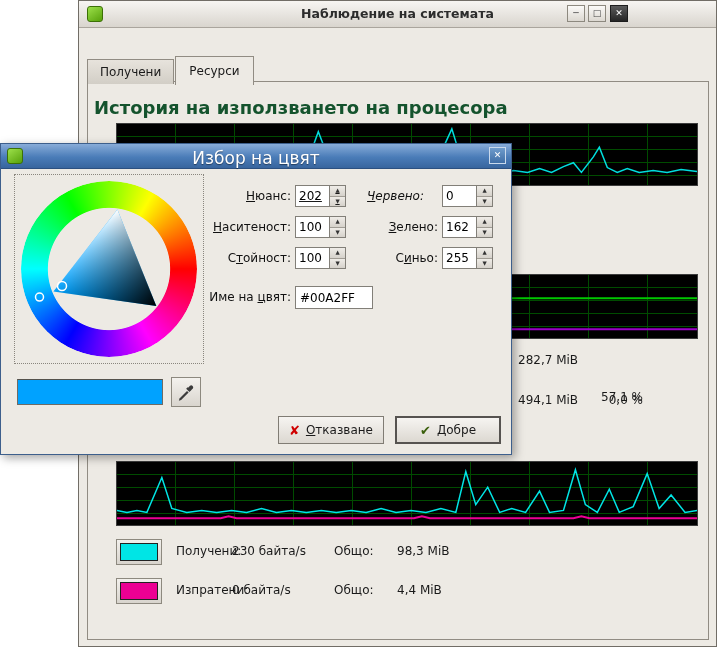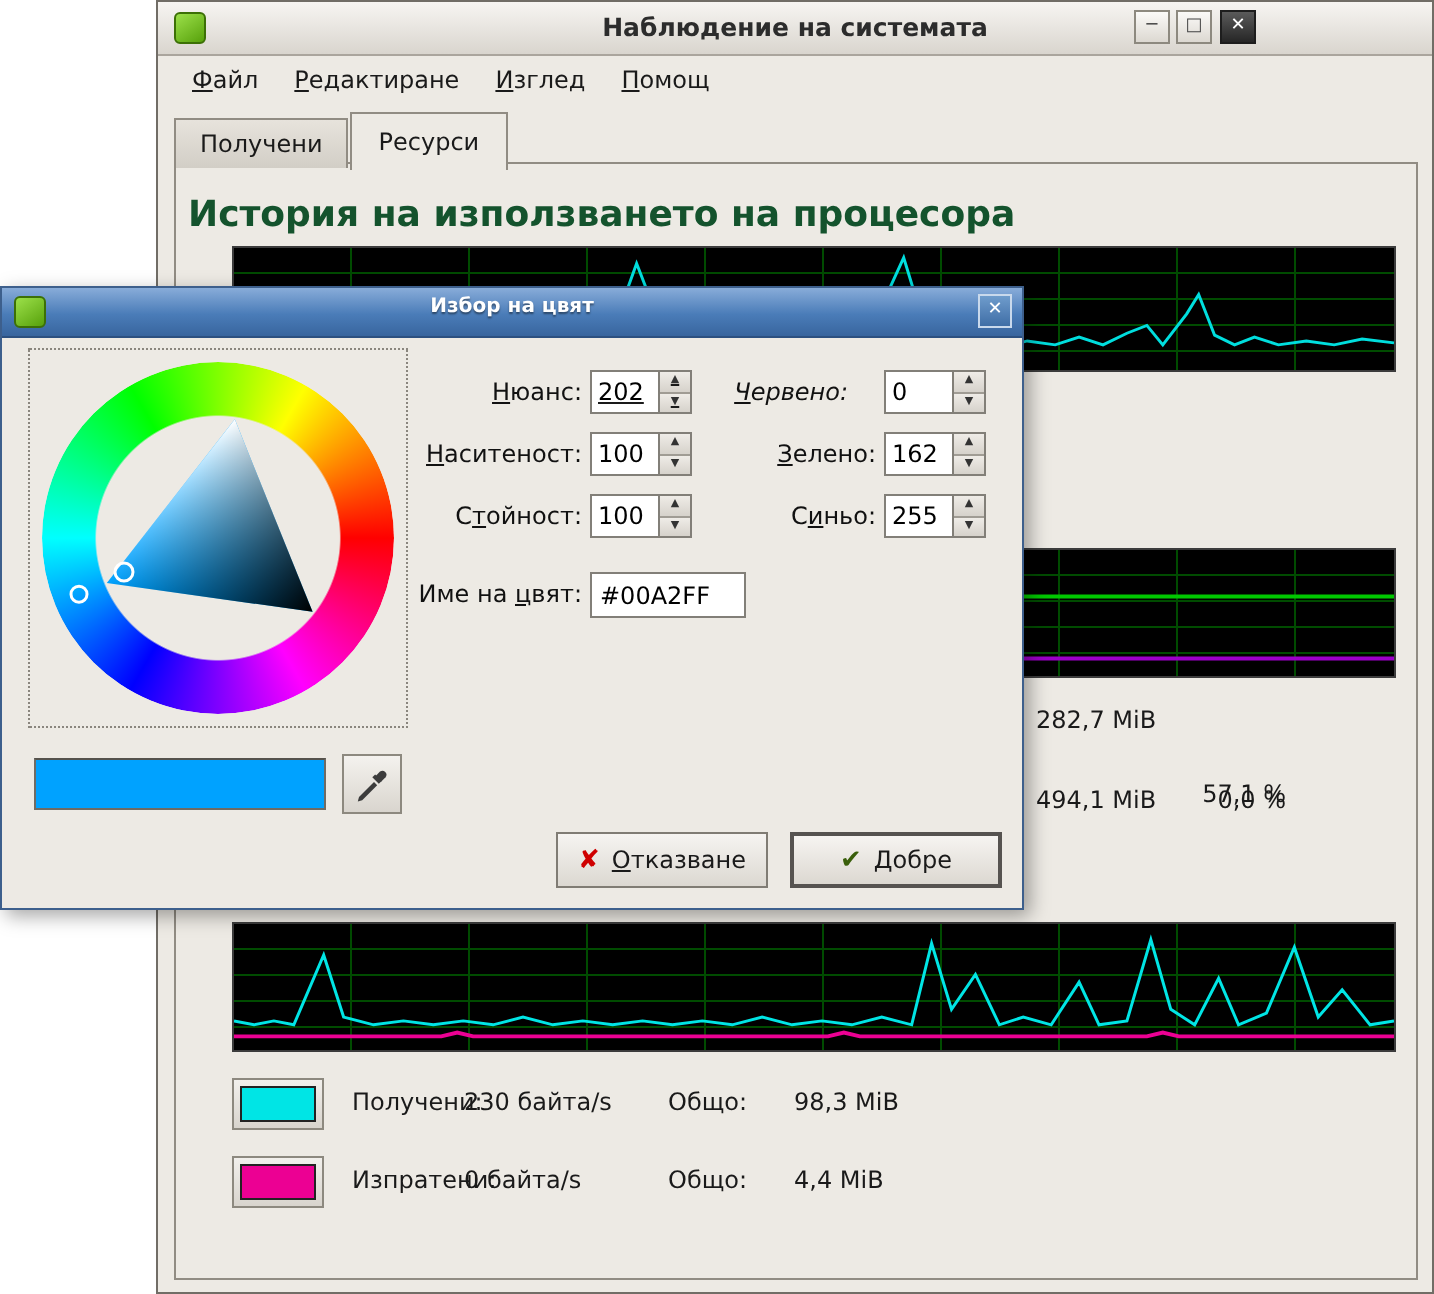--- a/index.html
+++ b/index.html
@@ -81,21 +81,21 @@
     background:#EDEAE4;border:1px solid #3d5f8c;
     box-shadow:3px 3px 9px rgba(0,0,0,0.35);z-index:10;
   }
   .dlg-titlebar{
     position:relative;height:24px;
     background:linear-gradient(#88acd9,#4a7cb8 55%,#38659e);
     border-bottom:1px solid #2c5080;
   }
   .dlg-titlebar .win-title{
     position:absolute;left:0;right:0;top:4px;text-align:center;
-    font-weight:bold;font-size:10px;color:#fff;text-shadow:0 1px 1px rgba(0,0,0,.45);
+    font-weight:normal;font-size:17px;color:#fff;text-shadow:0 1px 1px rgba(0,0,0,.45);
   }
   .dlg-titlebar .app-icon{left:6px;top:4px;}
   .dlg-close{
     position:absolute;right:5px;top:3px;width:17px;height:17px;box-sizing:border-box;
     border:1px solid #c9d9ec;background:linear-gradient(#6f9ccc,#3f6ea6);
     color:#fff;font-size:9px;line-height:14px;text-align:center;
   }
   .wheel-focus{
     position:absolute;left:13px;top:30px;width:190px;height:190px;
     border:1px dotted #8a867e;box-sizing:border-box;
@@ -153,26 +153,20 @@
 <div class="main-window">
 
   <div class="titlebar">
     <span class="app-icon"></span>
     <span class="win-title">Наблюдение на системата</span>
     <span class="tbtn" style="left:488px;">─</span>
     <span class="tbtn" style="left:509px;">□</span>
     <span class="tbtn close" style="left:531px;">✕</span>
   </div>
 
-  <div class="menubar">
-    <span class="menu-item"><u>Ф</u>айл</span>
-    <span class="menu-item"><u>Р</u>едактиране</span>
-    <span class="menu-item"><u>И</u>зглед</span>
-    <span class="menu-item"><u>П</u>омощ</span>
-  </div>
 
   <div class="tabs">
     <span class="tab">Получени</span>
     <span class="tab active">Ресурси</span>
   </div>
 
   <div class="notebook-frame"></div>
 
   <div class="section-heading" style="top:96px;">История на използването на процесора</div>
 

